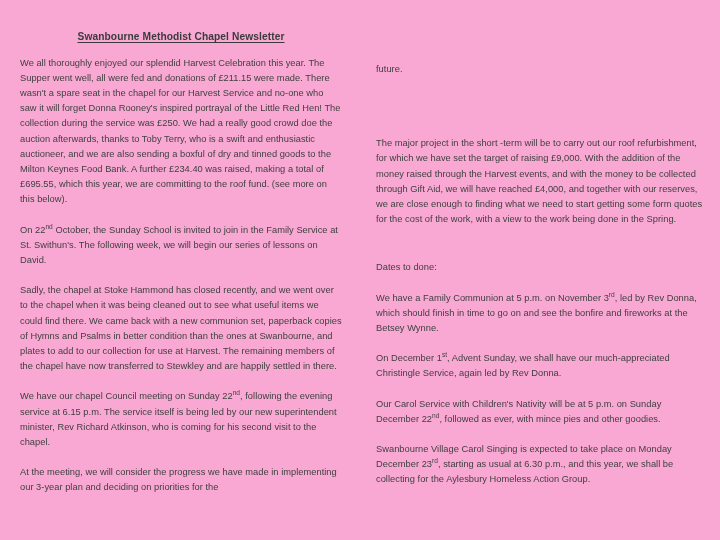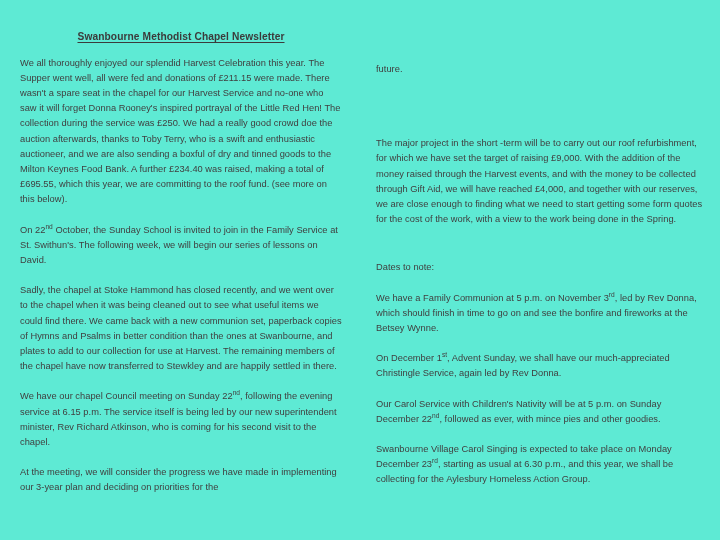--- a/index.html
+++ b/index.html
@@ -11,21 +11,21 @@
     height: 540px;
     background: #ffffff;
     font-family: "Liberation Sans", sans-serif;
     color: #3a3a3a;
     overflow: hidden;
   }
   .page {
     position: relative;
     width: 720px;
     height: 540px;
-    background: #5eead4;
+    background: #f9a8d4;
     box-sizing: border-box;
   }
   .columns {
     position: absolute;
     top: 0;
     left: 0;
     width: 720px;
     height: 540px;
     display: flex;
     flex-direction: row;
@@ -101,21 +101,21 @@
 
     <div class="col col-right">
       <p class="para">future.</p>
 
       <div class="spacer-lg"></div>
 
       <p class="para">The major project in the short -term will be to carry out our roof refurbishment, for which we have set the target of raising £9,000. With the addition of the money raised through the Harvest events, and with the money to be collected through Gift Aid, we will have reached £4,000, and together with our reserves, we are close enough to finding what we need to start getting some form quotes for the cost of the work, with a view to the work being done in the Spring.</p>
 
       <div class="spacer-md"></div>
 
-      <p class="para tight">Dates to note:</p>
+      <p class="para tight">Dates to done:</p>
       <p class="para">We have a Family Communion at 5 p.m. on November 3<sup>rd</sup>, led by Rev Donna, which should finish in time to go on and see the bonfire and fireworks at the Betsey Wynne.</p>
       <p class="para">On December 1<sup>st</sup>, Advent Sunday, we shall have our much-appreciated Christingle Service, again led by Rev Donna.</p>
       <p class="para">Our Carol Service with Children's Nativity will be at 5 p.m. on Sunday December 22<sup>nd</sup>, followed as ever, with mince pies and other goodies.</p>
       <p class="para">Swanbourne Village Carol Singing is expected to take place on Monday December 23<sup>rd</sup>, starting as usual at 6.30 p.m., and this year, we shall be collecting for the Aylesbury Homeless Action Group.</p>
     </div>
 
   </div>
 </div>
 
 </body></html>

